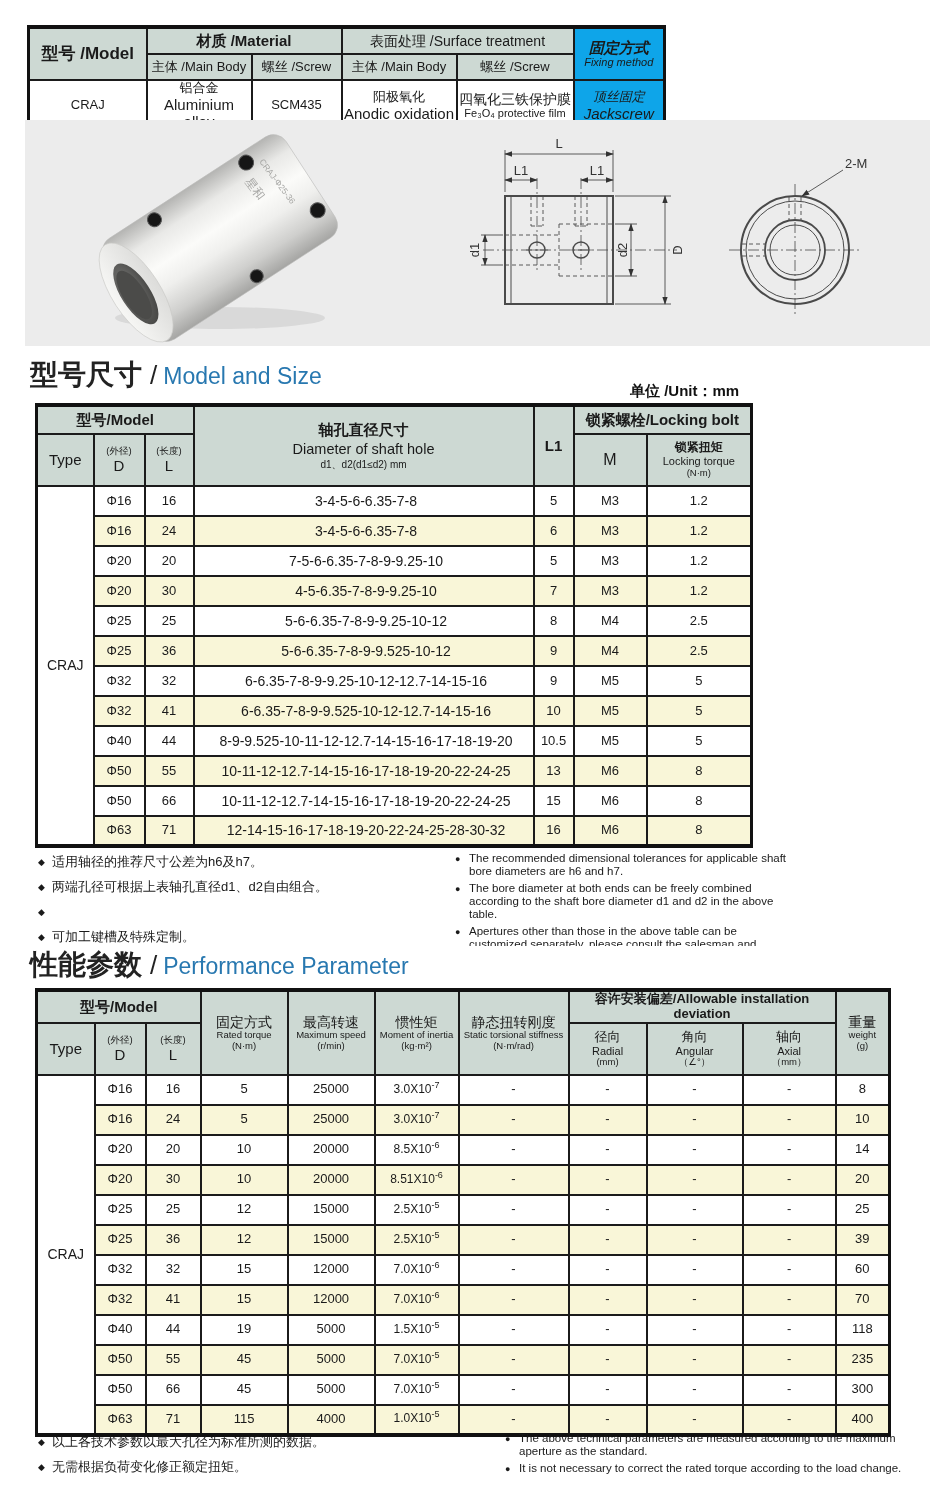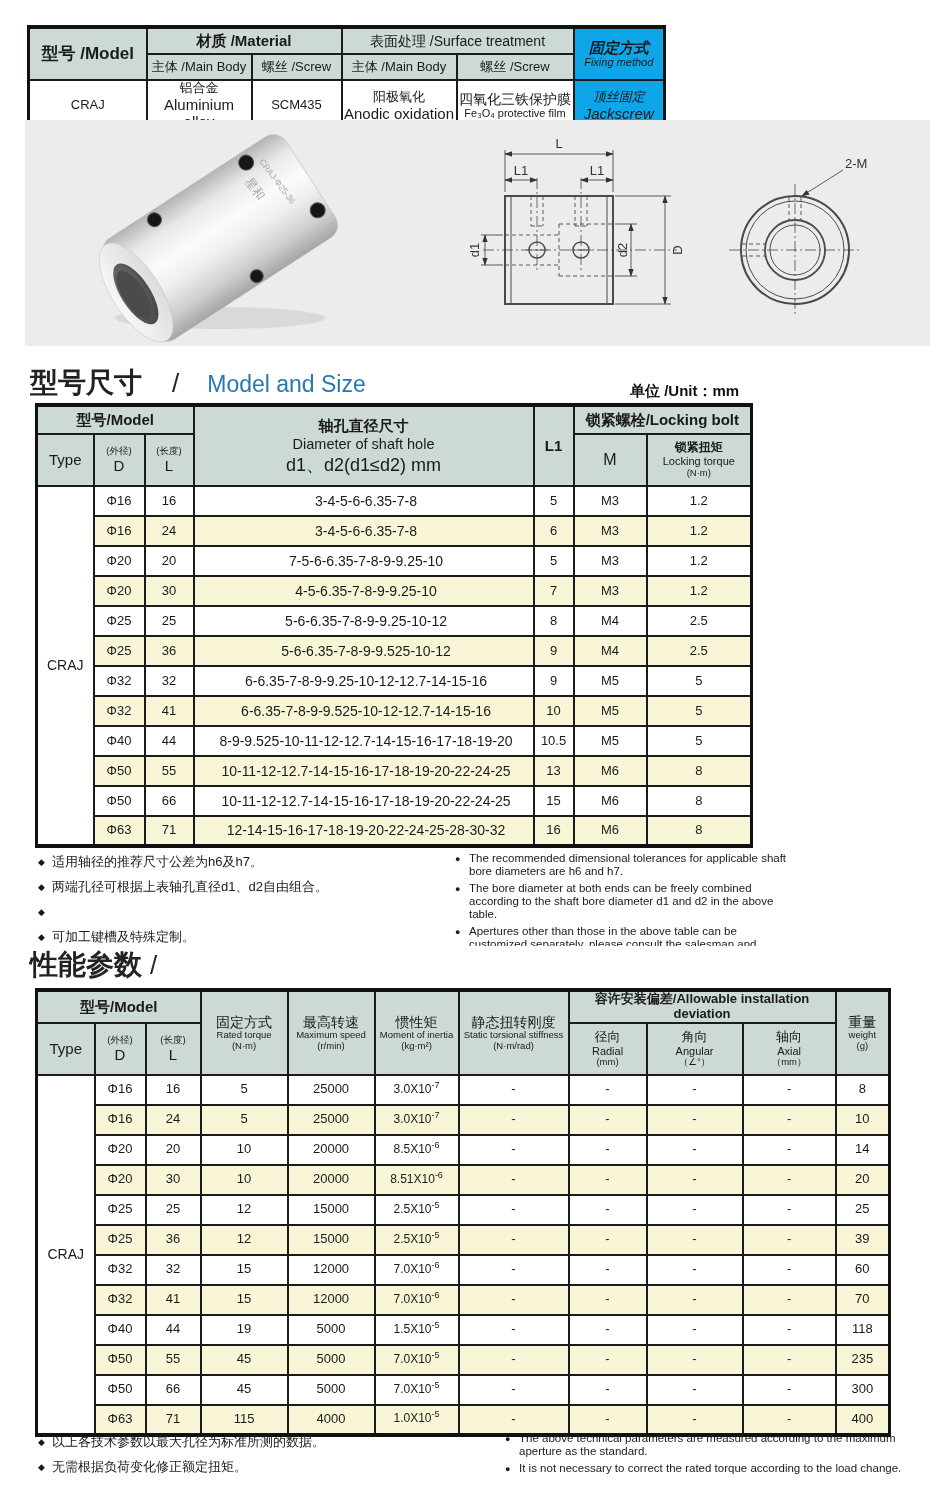--- a/index.html
+++ b/index.html
@@ -207,21 +207,21 @@
             <line x1="776" y1="77" x2="776" y2="101"></line>
           <line x1="717" y1="124" x2="741" y2="124"></line>
             <line x1="717" y1="136" x2="741" y2="136"></line>
         </g>
         <line x1="818" y1="50" x2="777" y2="76" stroke-width="0.9" marker-end="url(#arw)"></line>
         <text class="dim-label" x="820" y="48" fill="#333" stroke="none">2-M</text>
       </g>
     </svg>
   </div>
 
-  <div class="sec-title" style="top:364px;gap:22px;">
+  <div class="sec-title" style="top:356px;">
     <span class="cn">型号尺寸</span>
     <span class="slash">/</span>
     <span class="en">Model and Size</span>
   </div>
   <div class="unit" style="top:382px;left:630px;">单位 /Unit：mm</div>
 
   <table class="tbl" style="position:absolute;left:35px;top:403px;width:718px;">
     <colgroup>
         <col style="width:57px">
         <col style="width:51px">
@@ -231,21 +231,21 @@
         <col style="width:73px">
         <col style="width:105px">
       </colgroup>
     <tbody>
         <tr style="height:29px">
       <td class="hdr cn15" colspan="3">型号/Model</td>
       <td class="hdr" rowspan="2">
         <div class="stack">
           <div class="cn15">轴孔直径尺寸</div>
           <div style="font-size:14.5px">Diameter of shaft hole</div>
-          <div style="font-size:18px">d1、d2(d1≤d2) mm</div>
+          <div style="font-size:10px">d1、d2(d1≤d2) mm</div>
         </div>
       </td>
       <td class="hdr cn15" rowspan="2">L1</td>
       <td class="hdr cn15" colspan="2">锁紧螺栓/Locking bolt</td>
     </tr>
     <tr style="height:52px">
       <td class="hdr cn15" style="font-weight:normal;font-size:15px">Type</td>
       <td class="hdr">
         <div class="en10">(外径)</div>
         <div style="font-size:15px">D</div>
@@ -391,20 +391,21 @@
       </div>
       <div class="note-line">
         <span class="bullet">●</span>
         <span class="note-text">Apertures other than those in the above table can be customized separately, please consult the salesman and related technicians for details.</span>
       </div>
     </div>
 
   <div class="sec-title" style="top:946px;">
     <span class="cn">性能参数</span>
     <span class="slash">/</span>
+    <span class="en">Performance Parameter</span>
   </div>
 
   <table class="tbl" style="position:absolute;left:35px;top:988px;width:853px;">
     <colgroup>
         <col style="width:58px">
         <col style="width:51px">
         <col style="width:55px">
               <col style="width:87px">
         <col style="width:87px">
         <col style="width:84px">

